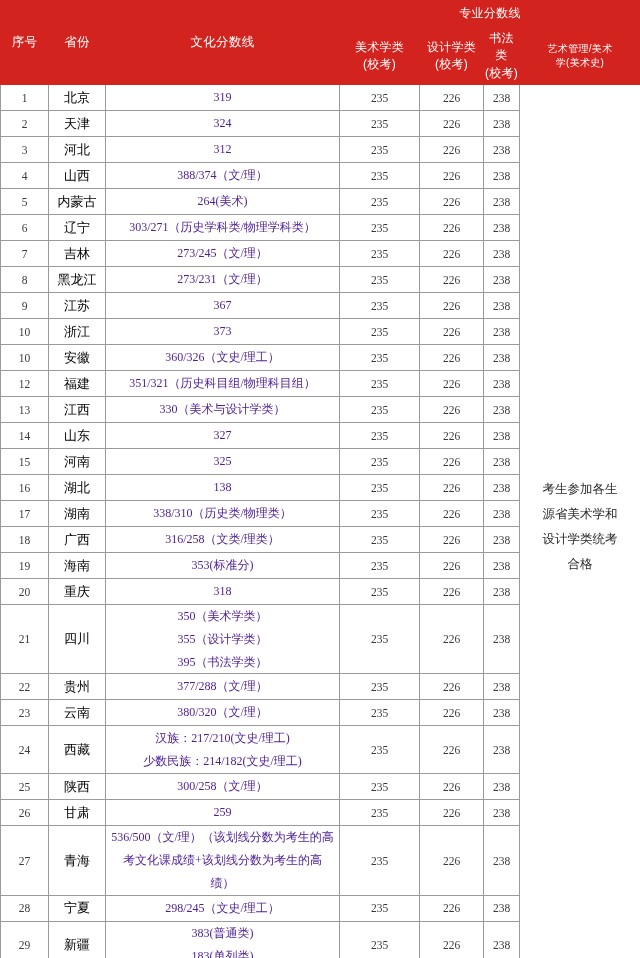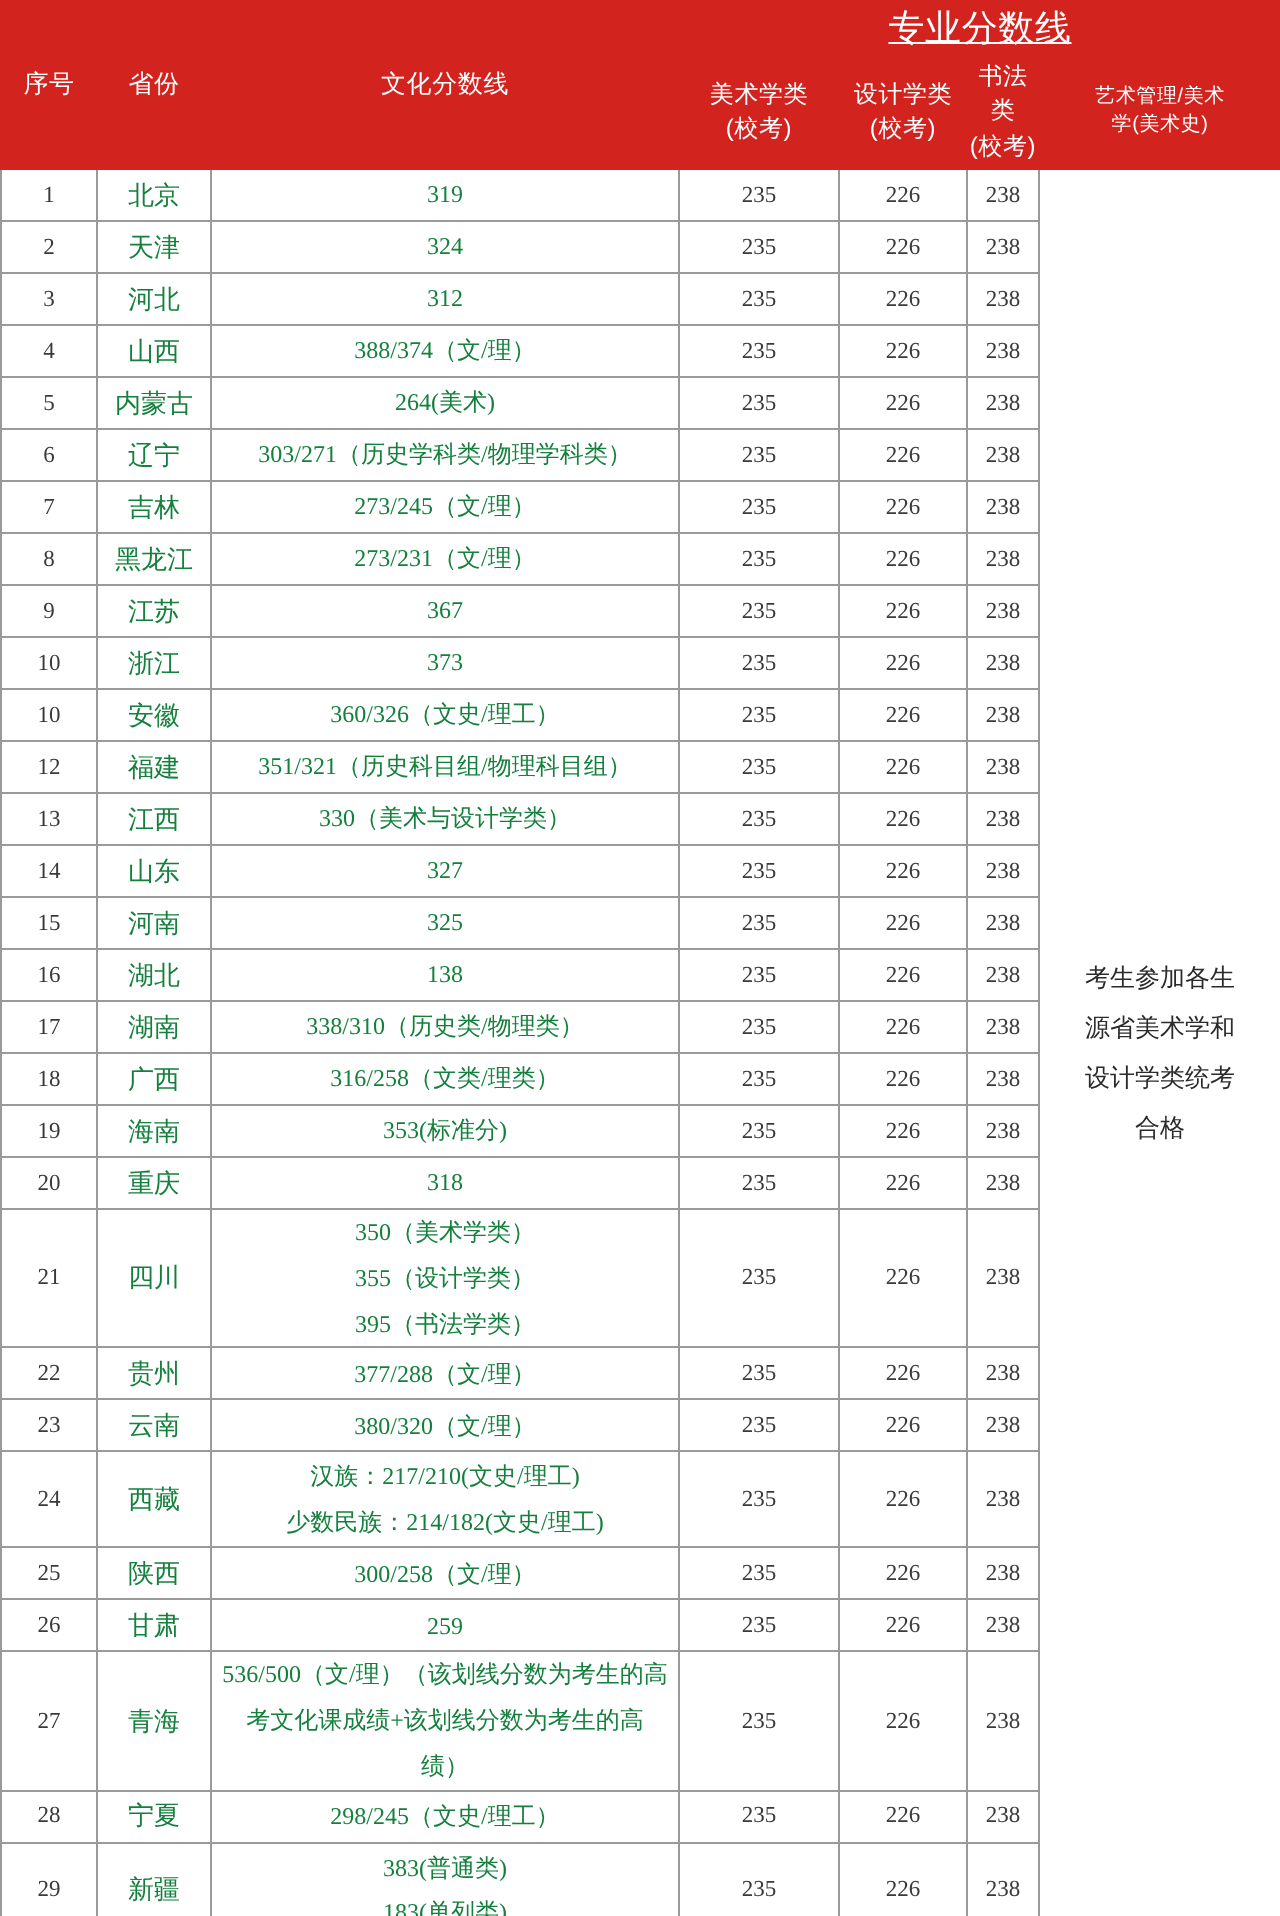--- a/index.html
+++ b/index.html
@@ -35,23 +35,22 @@
     background: #d2231e;
     color: #ffffff;
     font-family: "Liberation Sans", "DejaVu Sans", sans-serif;
     font-weight: bold;
     font-size: 12.5px;
     line-height: 1.45;
     border-color: #d2231e !important;
     letter-spacing: 0.3px;
   }
   .hdr-group {
-    font-size: 18px;
+    font-size: 12px;
     height: 26px;
-    text-decoration: underline;
   }
   .hdr-tall {
     height: 82px;
     margin-left: 29px;
   }
   .hdr-sub {
     height: 56px;
     font-size: 12px;
   }
   .hdr-sub .l1,
@@ -63,25 +62,25 @@
   }
 
   
   .c-idx {
     font-size: 11.5px;
     color: #3a3a3a;
   }
   .c-prov {
     font-size: 13px;
     font-family: "Liberation Sans", "DejaVu Sans", sans-serif;
-    color: #15803d;
+    color: #000000;
   }
   .c-culture {
     font-size: 12px;
-    color: #15803d;
+    color: #4c1d95;
     line-height: 1.9;
     padding: 3px 6px;
   }
   .c-score {
     font-size: 11.5px;
     color: #3a3a3a;
   }
   .c-note {
     font-size: 12.5px;
     font-family: "Liberation Sans", "DejaVu Sans", sans-serif;

